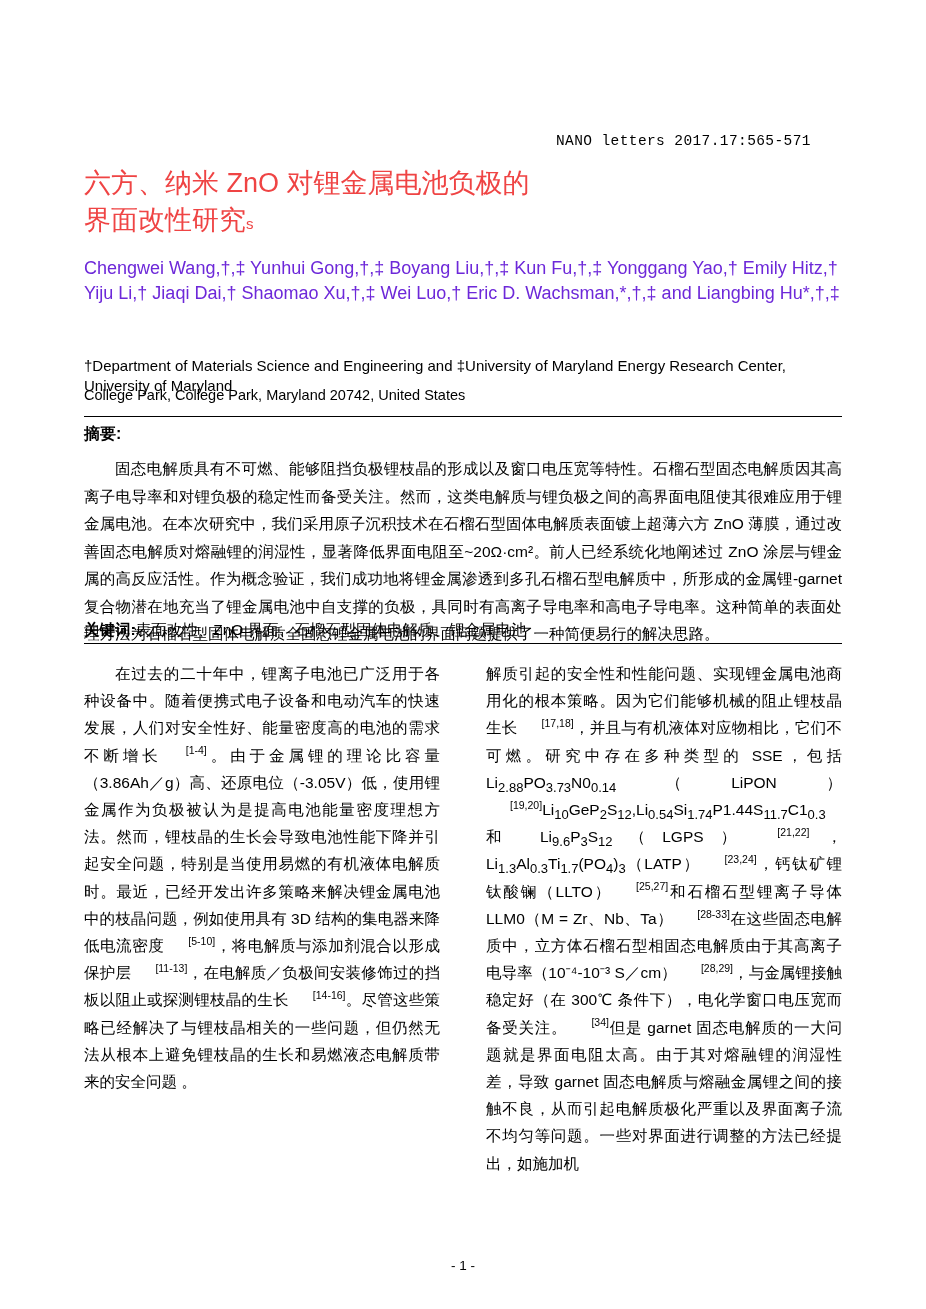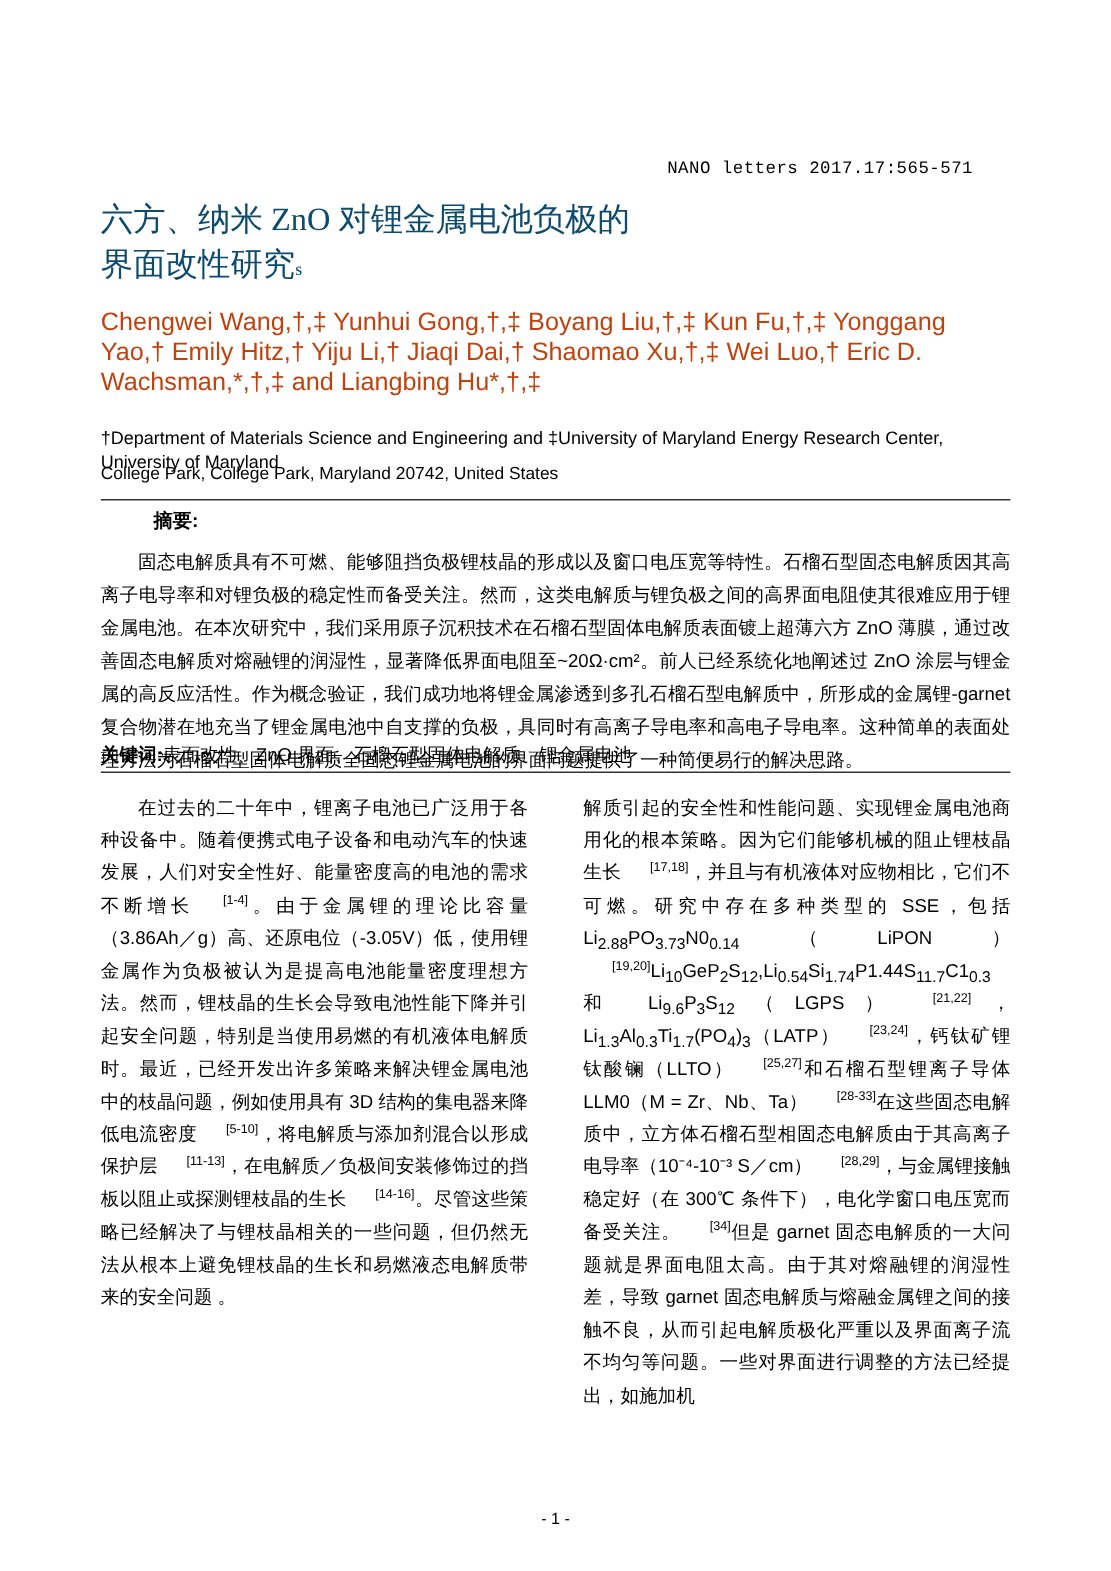--- a/index.html
+++ b/index.html
@@ -30,35 +30,34 @@
     color:#000;
   }
   .title{
     position:absolute;
     left:84px;
     top:165px;
     width:700px;
     font-size:27px;
     line-height:37px;
     font-weight:400;
-    color:#0c4a6e;
-    font-family:Liberation Serif, serif;
+    color:#ef4444;
   }
   .title .sup{
     font-size:15px;
     vertical-align:baseline;
   }
   .authors{
     position:absolute;
     left:84px;
     top:256px;
     width:760px;
-    font-size:21px;
+    font-size:18px;
     line-height:25px;
-    color:#c2410c;
+    color:#6d28d9;
   }
   .affil{
     position:absolute;
     left:84px;
     top:356px;
     width:772px;
     font-size:15px;
     line-height:20px;
   }
   .addr{
@@ -77,21 +76,20 @@
     background:#000;
   }
   .rule-top{top:416px;}
   .rule-bottom{top:643px;}
   .abs-label{
     position:absolute;
     left:84px;
     top:424px;
     font-size:16px;
     font-weight:700;
-    margin-left:44px;
   }
   .abstract{
     position:absolute;
     left:84px;
     top:455px;
     width:758px;
     font-size:15.5px;
     line-height:27.5px;
     text-align:justify;
     text-justify:inter-ideograph;

